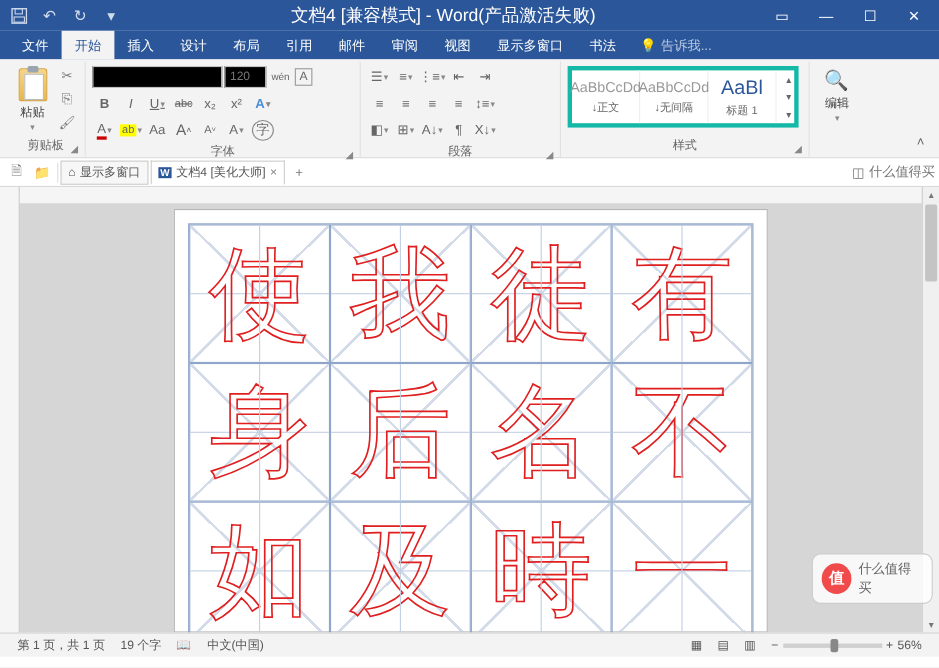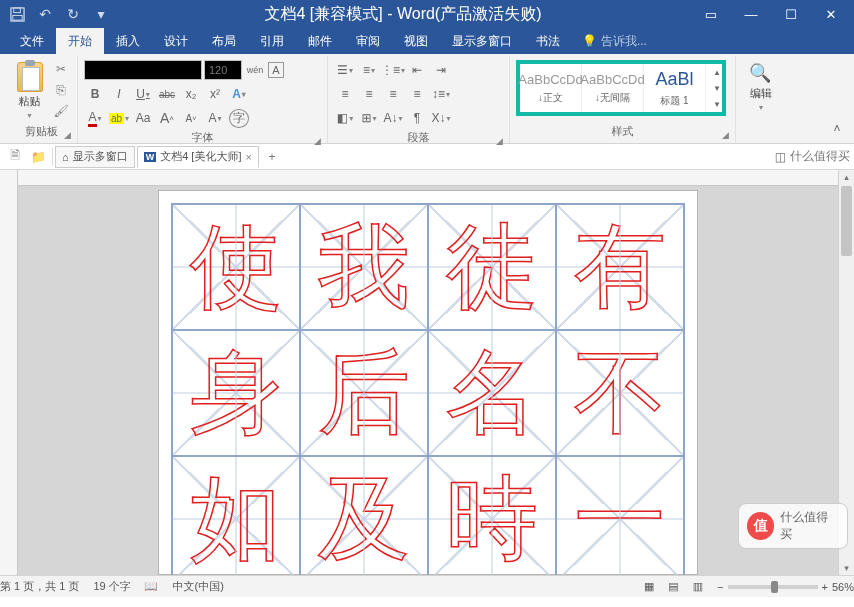--- a/index.html
+++ b/index.html
@@ -50,21 +50,21 @@
 .grid{display:grid;grid-template-columns:repeat(4,1fr);grid-template-rows:repeat(3,126px);border:1px solid #8fa5c9;}
 .cell{border:1px solid #8fa5c9;position:relative;display:flex;align-items:center;justify-content:center;}
 .cell::before,.cell::after{content:"";position:absolute;background:#c2cee2;}
 .cell::before{left:0;right:0;top:50%;height:1px;transform:translateY(-.5px);}
 .cell::after{top:0;bottom:0;left:50%;width:1px;transform:translateX(-.5px);}
 .cell .diag{position:absolute;inset:0;background:linear-gradient(to top right,transparent 49.3%,#c2cee2 49.3%,#c2cee2 50.7%,transparent 50.7%),linear-gradient(to bottom right,transparent 49.3%,#c2cee2 49.3%,#c2cee2 50.7%,transparent 50.7%);opacity:.7;}
 .ch{position:relative;font-family:"STKaiti","KaiTi",serif;font-size:92px;color:transparent;-webkit-text-stroke:1.5px #e02020;line-height:1;}
 .vscroll{width:16px;background:#f0f0f0;border-left:1px solid #d0d0d0;position:relative;}
 .vscroll .thumb{position:absolute;left:2px;right:2px;top:16px;height:70px;background:#c4c4c4;border-radius:2px;}
 .vscroll .arr{position:absolute;left:0;right:0;height:14px;display:flex;align-items:center;justify-content:center;font-size:9px;color:#777;}
-.statusbar{height:22px;background:#f3f3f3;border-top:1px solid #d4d4d4;display:flex;align-items:center;padding:0 0;gap:14px;font-size:11px;color:#555;}
+.statusbar{height:22px;background:#f3f3f3;border-top:1px solid #d4d4d4;display:flex;align-items:center;padding:0 16px;gap:14px;font-size:11px;color:#555;}
 .statusbar .sp{flex:1;}
 .zoom{display:flex;align-items:center;gap:4px;}
 .zoom-track{width:90px;height:4px;background:#d0d0d0;position:relative;}
 .zoom-track::before{content:"";position:absolute;left:50%;top:-3px;width:1px;height:10px;background:#999;}
 .zoom-thumb{position:absolute;top:-4px;left:48%;width:7px;height:12px;background:#888;border-radius:2px;}
 .watermark{position:absolute;right:6px;bottom:26px;width:110px;height:46px;background:rgba(255,255,255,.82);border:1px solid #ccc;border-radius:8px;display:flex;align-items:center;gap:6px;padding:0 8px;font-size:12px;color:#666;}
 .wm-ico{width:28px;height:28px;border-radius:50%;background:#f04a4a;color:#fff;display:flex;align-items:center;justify-content:center;font-weight:bold;font-size:14px;}
 svg{display:block;}
 </style>
 </head>

